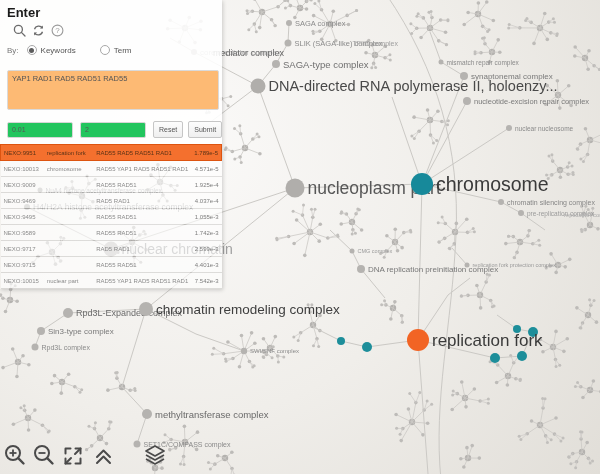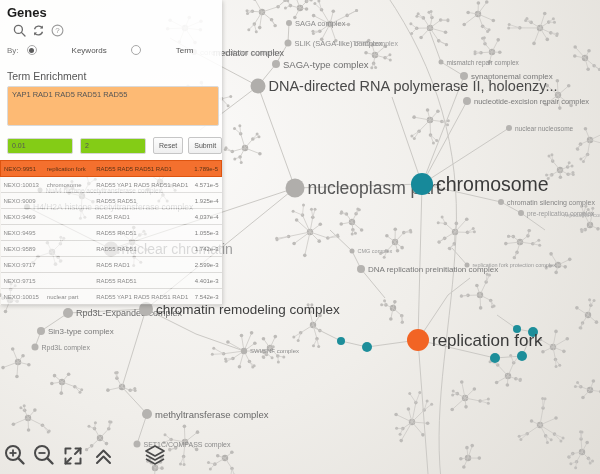--- a/index.html
+++ b/index.html
@@ -16,31 +16,31 @@
     box-shadow:1px 1px 4px rgba(0,0,0,0.18);}
   .panel-top{background:rgba(255,255,255,0.87);padding:3px 7px 6px 7px;}
   .panel-title{font-size:13px;font-weight:bold;color:#1b1b1b;margin:2px 0 4px 0;}
   .search-row{display:flex;align-items:center;}
   .search-row input{width:134px;height:16px;border:1px solid #d6d6d6;border-radius:2px;
     font-size:7.5px;padding:0 4px;color:#555;outline:none;background:#fff;}
   .search-row input::placeholder{color:#a9a9a9;}
   .icon-btn{margin-left:6px;display:inline-flex;cursor:pointer;}
   .by-row{display:flex;align-items:center;font-size:8px;color:#555;margin:8px 0 15px 0;}
   .by-row .by-label{margin-right:8px;color:#777;}
-  .radio-group{display:flex;align-items:center;margin-right:24px;gap:31px;}
+  .radio-group{display:flex;align-items:center;margin-right:24px;}
   .radio{width:8px;height:8px;border:1px solid #a8a8a8;border-radius:50%;
     display:inline-block;margin-right:4px;position:relative;background:#fff;}
   .radio.checked::after{content:"";position:absolute;left:1.5px;top:1.5px;width:5px;height:5px;
     border-radius:50%;background:#5c5c5c;}
   .te-heading{font-size:10.5px;color:#555;margin:12px 0 4px 0;}
   .gene-box{width:202px;height:32px;border:1px solid #dadada;border-radius:2px;resize:none;
     font-size:7.5px;font-family:"Liberation Sans",sans-serif;color:#555;padding:3px 4px;background:#fdba74;outline:none;}
   .params-row{display:flex;align-items:center;margin-top:7px;}
   .params-row input{height:14px;border:1px solid #d6d6d6;border-radius:2px;font-size:7px;
-    color:#555;padding:0 4px;background:#84cc16;outline:none;}
+    color:#555;padding:0 4px;background:#22c55e;outline:none;}
   .p-input{width:56px;margin-right:7px;}
   .g-input{width:56px;margin-right:7px;}
   .btn{height:17px;font-size:7px;color:#555;border:1px solid #c6c6c6;border-radius:2px;
     background:linear-gradient(#fdfdfd,#efefef);padding:0 5px;margin-right:5px;cursor:pointer;
     font-family:"Liberation Sans",sans-serif;}
   
   .results{width:100%;border-collapse:collapse;}
   .results td{font-size:6px;color:#8b8b8b;padding:4.5px 3px;white-space:nowrap;overflow:hidden;}
   .results tr{background:rgba(255,255,255,0.6);border-bottom:1px solid rgba(110,110,110,0.18);}
   .results tr.selected{background:#f4702e;border:1px solid #dd5410;}
@@ -1274,21 +1274,21 @@
     <circle cx="244" cy="351" r="3" fill="#b5b3b0"></circle>
     <text x="250" y="351" font-size="6" fill="#8a8a8a" dominant-baseline="central">SWI/SNF complex</text>
     <circle cx="147" cy="414" r="5" fill="#b5b3b0"></circle>
     <text x="155" y="414" font-size="9.5" fill="#6a6a6a" dominant-baseline="central">methyltransferase complex</text>
     <circle cx="137" cy="444" r="3.5" fill="#b5b3b0"></circle>
     <text x="143.5" y="444" font-size="7" fill="#8a8a8a" dominant-baseline="central">SET1C/COMPASS complex</text>
   </svg>
 
 <div class="panel">
   <div class="panel-top">
-    <div class="panel-title">Genes</div>
+    <div class="panel-title">Enter</div>
     <div class="search-row">
       <span class="icon-btn">
         <svg width="13" height="13" viewBox="0 0 13 13">
             <circle cx="5.4" cy="5.4" r="4" fill="none" stroke="#6b6b6b" stroke-width="1.3"></circle>
             <line x1="8.4" y1="8.4" x2="12" y2="12" stroke="#6b6b6b" stroke-width="1.3" stroke-linecap="round"></line>
           </svg>
       </span>
       <span class="icon-btn">
         <svg width="13" height="13" viewBox="0 0 13 13">
             <path d="M10.5 4.2 A4.4 4.4 0 0 0 2.5 5.2" fill="none" stroke="#6b6b6b" stroke-width="1.3"></path>
@@ -1308,21 +1308,20 @@
       <span class="by-label">By:</span>
       <span class="radio-group">
         <span class="radio checked"></span>
         <span>Keywords</span>
       </span>
       <span class="radio-group">
         <span class="radio"></span>
         <span>Term</span>
       </span>
     </div>
-    <div class="te-heading">Term Enrichment</div>
     <textarea class="gene-box" style="">YAP1 RAD1 RAD5 RAD51 RAD55</textarea>
     <div class="params-row">
       <input class="p-input" type="text" value="0.01" style="">
       <input class="g-input" type="text" value="2" style="">
       <button class="btn">Reset</button>
       <button class="btn">Submit</button>
     </div>
   </div>
   <table class="results">
     <tbody>

